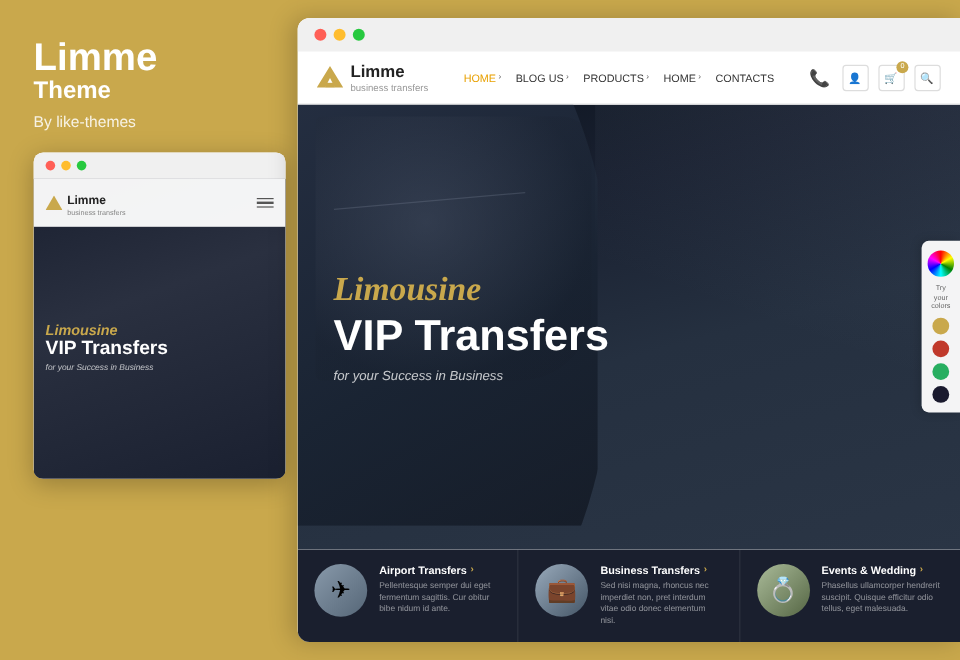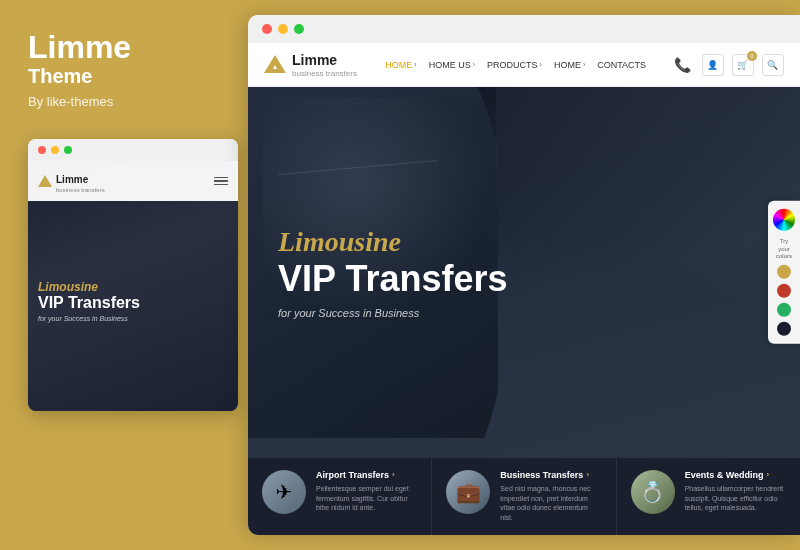--- a/index.html
+++ b/index.html
@@ -31,21 +31,21 @@
     }
     .theme-subtitle {
       font-size: 20px;
       font-weight: 700;
       color: #fff;
       margin-bottom: 6px;
     }
     .theme-author {
       font-size: 13px;
       color: rgba(255,255,255,0.85);
-      margin-bottom: 20px;
+      margin-bottom: 8px;
     }
 
     
     .mini-browser {
       background: #fff;
       border-radius: 8px;
       overflow: hidden;
       box-shadow: 0 4px 20px rgba(0,0,0,0.25);
       margin-top: 10px;
       width: 210px;
@@ -462,21 +462,21 @@
           <span class="site-logo-sub">business transfers</span>
         </div>
       </div>
 
       <div class="site-nav-links">
         <a class="nav-link active">
           <span>HOME</span>
           <span class="nav-chevron">›</span>
         </a>
         <a class="nav-link">
-          <span>HOME US</span>
+          <span>BLOG US</span>
           <span class="nav-chevron">›</span>
         </a>
         <a class="nav-link">
           <span>PRODUCTS</span>
           <span class="nav-chevron">›</span>
         </a>
         <a class="nav-link">
           <span>HOME</span>
           <span class="nav-chevron">›</span>
         </a>

